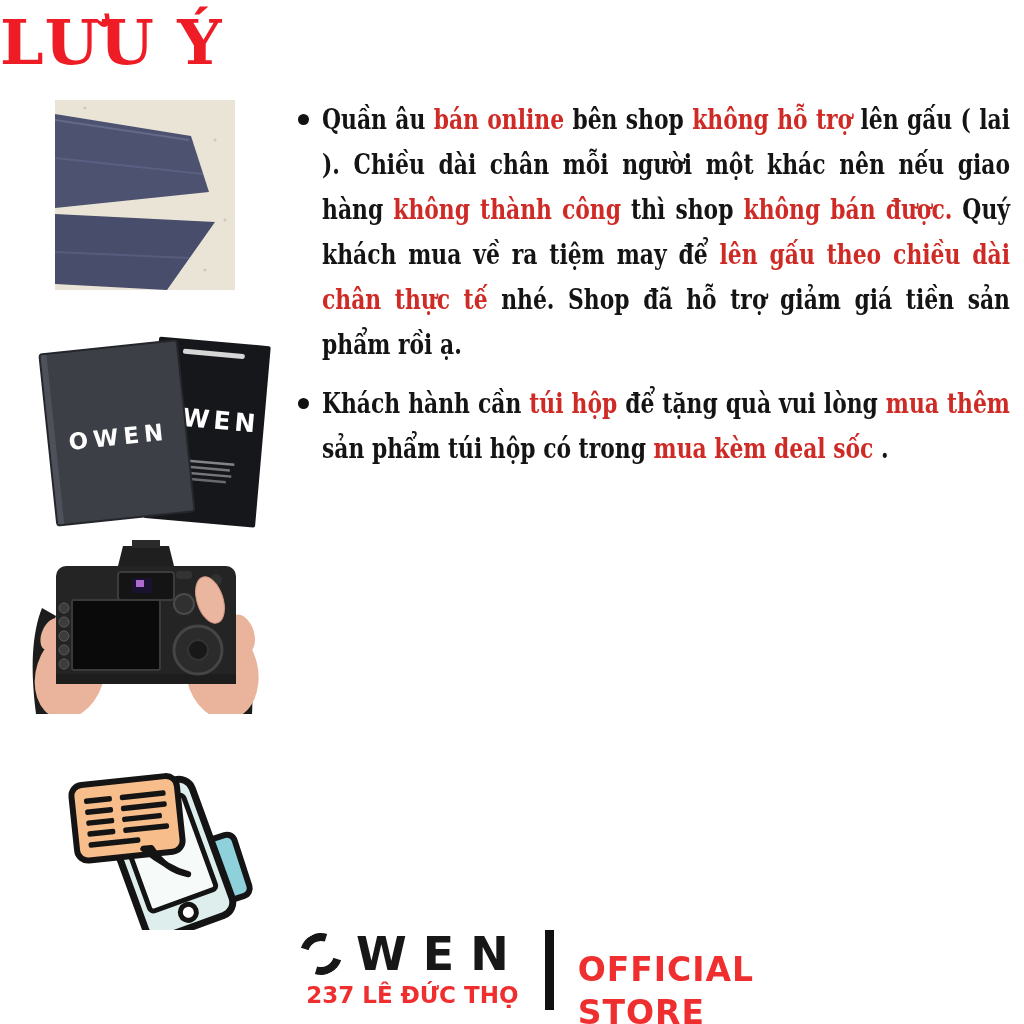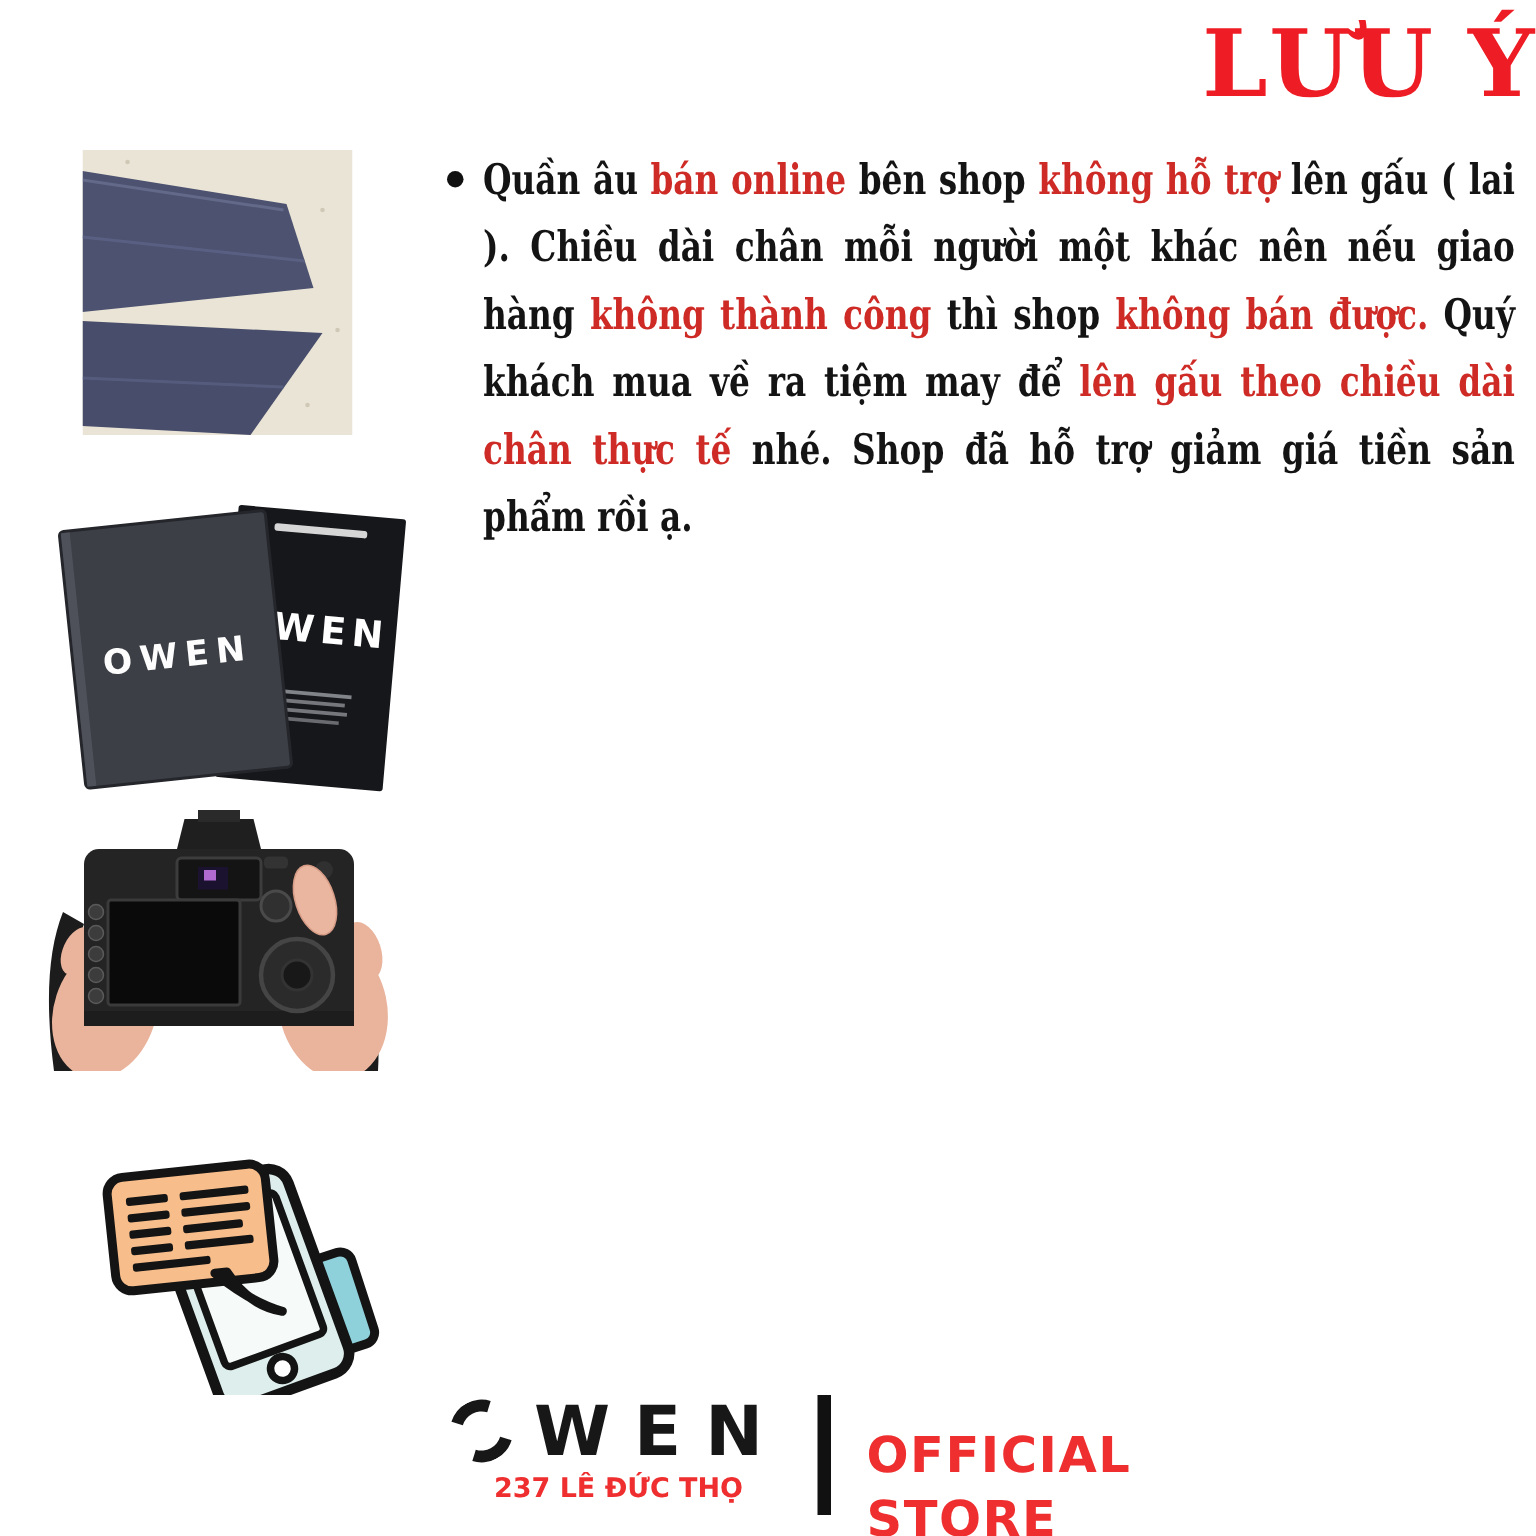--- a/index.html
+++ b/index.html
@@ -2,21 +2,21 @@
 <html style="--red: #cf2b26; --title-red: #ee1c24; --footer-red: #ef2f2f; --text: #141414; --navy-fabric: #4c5270; --beige-bg: #eae4d6; --bag-black: #16171b; --box-gray: #3c3f46; --skin: #e9b39c; --teal: #8ed1da; --bubble-orange: #f7bd8b;"><head>
 <meta charset="utf-8">
 <style>
   html,body { margin:0; padding:0; background:#ffffff; }
   .page {
     position:relative; width:1024px; height:1024px; background:#ffffff;
     font-family:"DejaVu Serif","Liberation Serif",serif; overflow:hidden;
   }
   .title {
     position:absolute; top:6px; left:0; width:100%; margin:0;
-    text-align:right; font-size:62px; font-weight:bold;
+    text-align:left; font-size:62px; font-weight:bold;
     color:var(--title-red); letter-spacing:1px;
   }
   
   .sec-text { position:absolute; left:322px; width:688px; }
   .sec-text p {
     margin:0; width:882px; transform:scaleX(0.78); transform-origin:0 0;
     font-size:28px; font-weight:bold; line-height:45px;
     text-align:justify; color:var(--text);
   }
   .seg-red { color:var(--red); }
@@ -33,21 +33,21 @@
     font-family:"DejaVu Sans","Liberation Sans",sans-serif; font-weight:bold;
     font-size:46px; letter-spacing:16px; color:#171717; height:48px;
   }
   .owen-o {
     display:inline-block; width:26px; height:26px; border:8px solid #171717;
     border-left-color:transparent; border-right-color:transparent;
     border-radius:50%; transform:rotate(-28deg); margin-right:14px;
   }
   .owen-address {
     margin-top:4px; font-family:"DejaVu Sans","Liberation Sans",sans-serif;
-    font-weight:bold; font-size:18px; color:var(--footer-red); letter-spacing:0px;
+    font-weight:bold; font-size:23px; color:var(--footer-red); letter-spacing:0px;
   }
   .footer-divider { width:9px; height:80px; background:#111; margin:0 24px 0 20px; }
   .official {
     font-family:"DejaVu Sans","Liberation Sans",sans-serif; font-weight:bold;
     font-size:33px; line-height:43px; color:var(--footer-red); letter-spacing:1px;
     padding-top:2px;
     margin-top:16px;
   }
   svg text { font-family:"DejaVu Sans","Liberation Sans",sans-serif; font-weight:bold; }
 </style>
@@ -90,20 +90,24 @@
         <rect x="150" y="146" width="44" height="2.5" fill="#8d9096" opacity="0.7"></rect>
       </g>
       <g transform="rotate(-6 80 100)">
         <rect x="12" y="14" width="138" height="172" rx="3" fill="#3c3f46" stroke="#24262b" stroke-width="2"></rect>
         <rect x="13" y="15" width="6" height="170" fill="#565a62" opacity="0.7"></rect>
         <text x="82" y="112" text-anchor="middle" font-size="23" letter-spacing="5" fill="#fdfdfd">OWEN</text>
       </g>
     </svg>
   </div>
 
+  <div class="sec-text" style="top:381px;">
+    <span class="bullet"></span>
+    <p><span>Khách hành cần </span><span class="seg-red">túi hộp</span><span> để tặng quà vui lòng </span><span class="seg-red">mua thêm</span><span> sản phẩm túi hộp có trong </span><span class="seg-red">mua kèm deal sốc</span><span> .</span></p>
+  </div>
 
   <div class="img-box" style="left:26px; top:538px;">
     <svg width="236" height="176" viewBox="0 0 236 176">
       <path d="M16,70 C6,95 4,130 10,176 L26,176 C20,130 22,100 30,78 Z" fill="#1c1c1c"></path>
       <path d="M208,92 C222,110 228,140 226,176 L210,176 C212,145 206,120 196,102 Z" fill="#1c1c1c"></path>
       <ellipse cx="44" cy="136" rx="34" ry="46" transform="rotate(18 44 136)" fill="#e9b39c"></ellipse>
       <ellipse cx="26" cy="96" rx="10" ry="17" transform="rotate(25 26 96)" fill="#e9b39c"></ellipse>
       <ellipse cx="196" cy="134" rx="36" ry="48" transform="rotate(-12 196 134)" fill="#e9b39c"></ellipse>
       <ellipse cx="216" cy="96" rx="12" ry="20" transform="rotate(-18 216 96)" fill="#e9b39c"></ellipse>
       <path d="M92,28 L97,8 L143,8 L148,28 Z" fill="#1f1f1f"></path>

